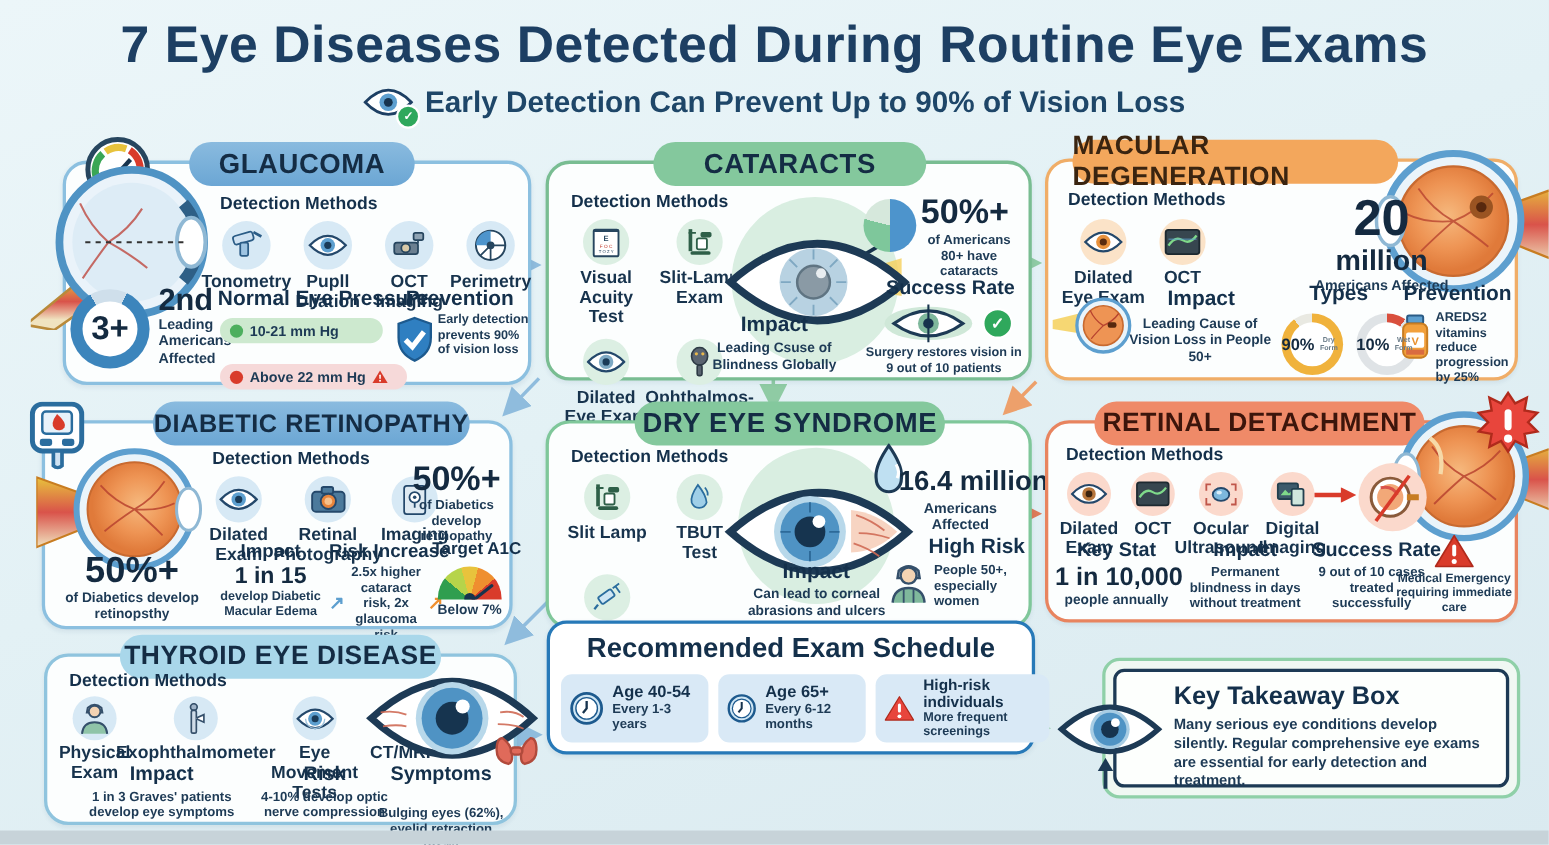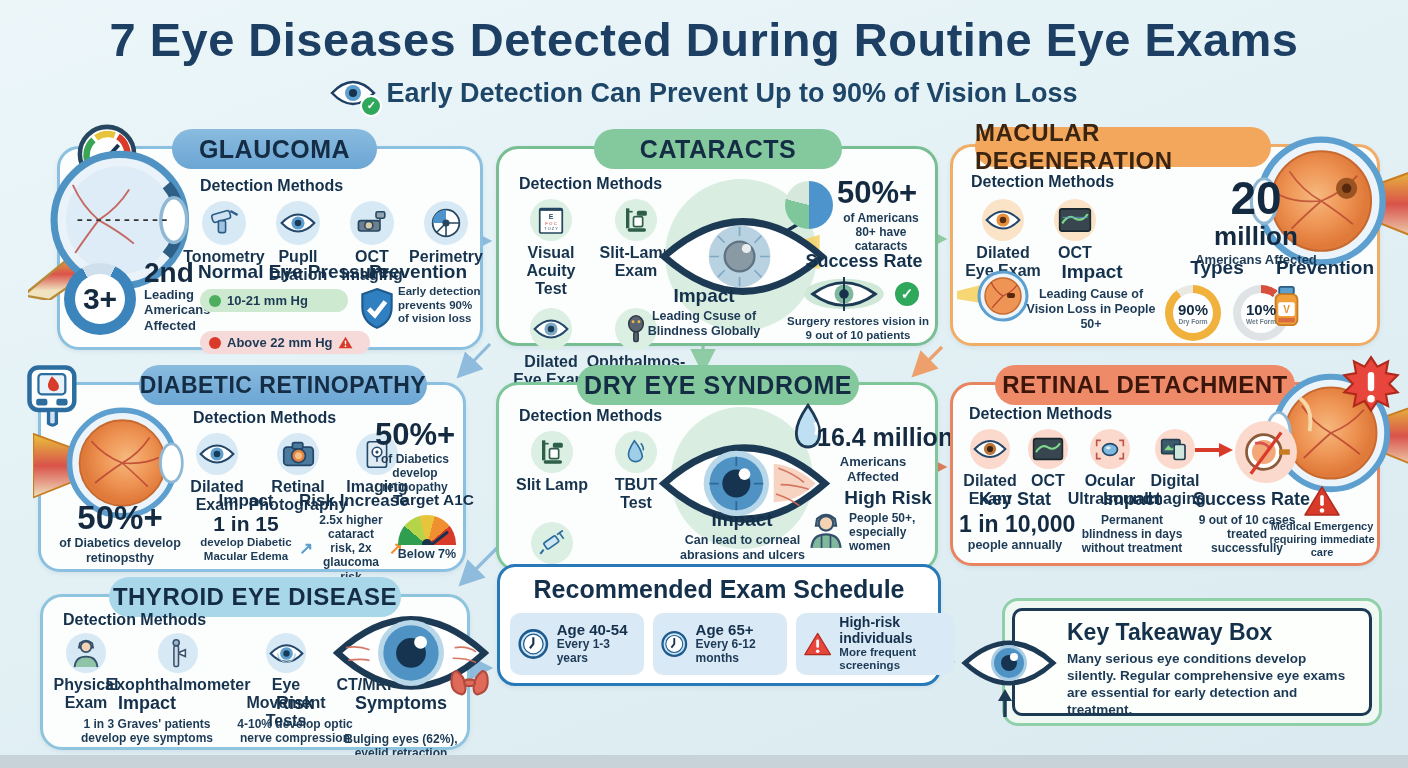--- a/index.html
+++ b/index.html
@@ -26,21 +26,21 @@
   .mlabel{font-size:16px;font-weight:700;line-height:1.12;color:#17334d;}
   .sec-title{font-weight:800;font-size:17px;color:#14304b;text-align:center;}
   .sec-text{font-size:11.5px;font-weight:700;line-height:1.18;text-align:center;color:#1d3a55;}
   .bignum{font-weight:800;color:#142a40;line-height:1;}
 
   .donut{border-radius:50%;position:relative;display:flex;align-items:center;justify-content:center;}
   .donut::before{content:"";position:absolute;background:#fff;border-radius:50%;}
   .donut>*{position:relative;z-index:1;}
   .donut-stat{width:72px;height:72px;background:conic-gradient(from -30deg,#cfdfeb 0 55deg,#3c85bc 55deg 360deg);}
   .donut-stat::before{inset:11px;}
-  .donut-sm{width:56px;height:56px;flex-direction:column;}
+  .donut-sm{width:56px;height:56px;flex-direction:row;}
   .donut-sm::before{inset:8px;}
   .d90{background:conic-gradient(#f0b23c 0 324deg,#e9e9e2 324deg 360deg);}
   .d10{background:conic-gradient(#d94f3d 0 36deg,#dfe3e6 36deg 360deg);}
   .donut-sm .pct{font-size:15px;font-weight:800;color:#142a40;}
   .donut-sm .lbl{font-size:6.5px;font-weight:700;color:#6a7b88;text-align:center;line-height:1.1;}
   .pie{border-radius:50%;background:conic-gradient(#4d94cc 0 50%,#7ec79b 50% 79%,#d6e8dc 79% 100%);}
 
   .pill{display:flex;align-items:center;gap:6px;border-radius:12px;padding:0 9px;height:23px;
     font-size:13px;font-weight:800;color:#1d3a55;}
   .pill .dot{width:12px;height:12px;border-radius:50%;flex:0 0 auto;}
@@ -377,20 +377,21 @@
     <div class="abs sec-title" style="left:320px;top:110px;width:104px;font-size:19px;">Prevention</div>
     <span class="abs" style="left:318px;top:138px;">
       <svg viewBox="0 0 34 46" width="31" height="42">
           <rect x="9" y="2" width="16" height="8" rx="2" fill="#5d9fcf" stroke="#2b5c86" stroke-width="2"></rect>
           <rect x="5" y="10" width="24" height="34" rx="6" fill="#f2a03c" stroke="#c87d22" stroke-width="2"></rect>
           <rect x="8" y="19" width="18" height="15" rx="2" fill="#fff"></rect>
           <text x="17" y="31" text-anchor="middle" font-size="11" font-weight="bold" fill="#e8912f" font-family="Liberation Sans">V</text>
           <rect x="8" y="36" width="18" height="5" fill="#d05a42" opacity=".75"></rect>
         </svg>
     </span>
+    <div class="abs sec-text" style="left:352px;top:136px;width:72px;text-align:left;font-size:11.5px;">AREDS2 vitamins reduce progression by 25%</div>
   </section>
 
   <section class="card" style="left:38px;top:382px;width:422px;height:184px;border-color:#8cc0e0;">
     <div class="hdr" style="left:98px;width:288px;font-size:23px;background:linear-gradient(180deg,#8abbdf,#6ba6d4);">DIABETIC RETINOPATHY</div>
     <span class="abs" style="left:-16px;top:-20px;">
       <svg viewBox="0 0 50 64" width="56" height="72">
           <rect x="4" y="2" width="40" height="38" rx="8" fill="#fff" stroke="#2b6d9e" stroke-width="4"></rect>
           <rect x="12" y="8" width="24" height="18" rx="3" fill="#e8f2fa" stroke="#2b6d9e" stroke-width="2"></rect>
           <path d="M24 10q-6 8-2 12a5.5 5.5 0 0 0 8-1q2-4-6-11z" fill="#d93b2b"></path>
           <rect x="10" y="30" width="10" height="6" rx="2" fill="#2b6d9e"></rect>

